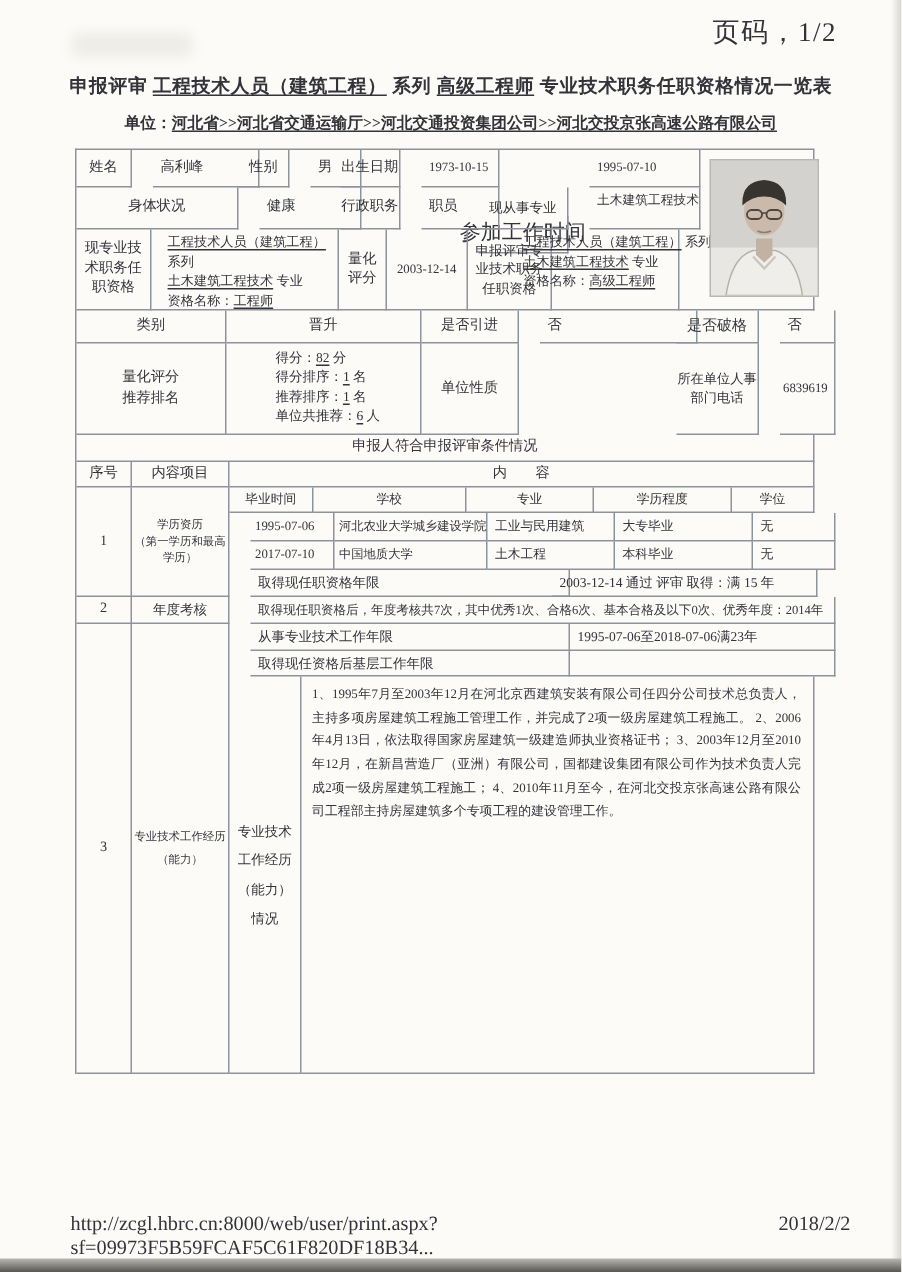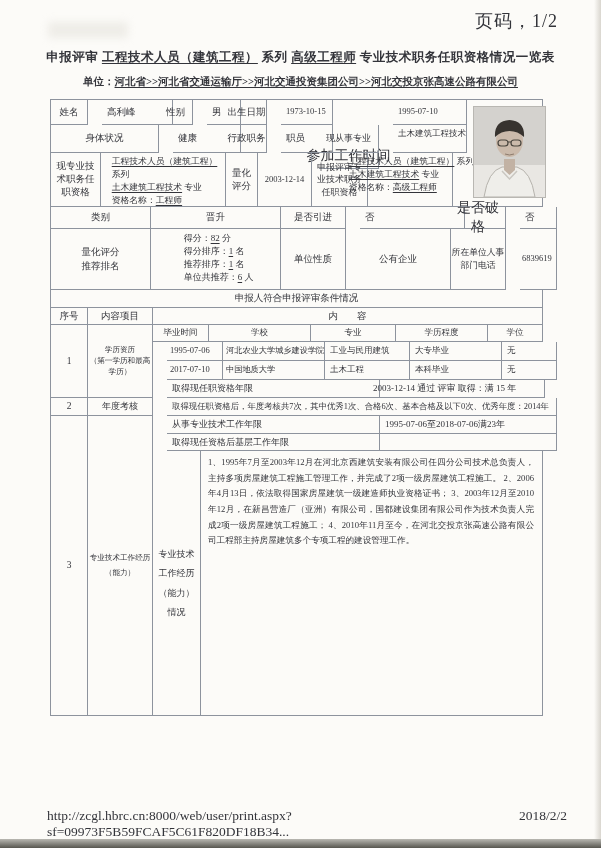--- a/index.html
+++ b/index.html
@@ -101,39 +101,38 @@
         <span><span class="u">工程技术人员（建筑工程）</span><span> 系列</span></span>
         <span><span class="u">土木建筑工程技术</span><span> 专业</span></span>
         <span><span>资格名称：</span><span class="u">高级工程师</span></span>
       </div>
     </div>
 
     <div class="c" style="left:0;top:107px;width:100px;height:22px;">类别</div>
     <div class="c" style="left:100px;top:107px;width:130px;height:22px;">晋升</div>
     <div class="c" style="left:230px;top:107px;width:65px;height:22px;">是否引进</div>
     <div class="c l" style="left:295px;top:107px;width:105px;height:22px;">否</div>
-    <div class="c" style="left:400px;top:107px;width:55px;height:22px;font-size:14px;">是否破格</div>
+    <div class="c" style="left:400px;top:107px;width:55px;height:22px;font-size:10px;">是否破格</div>
     <div class="c l" style="left:455px;top:107px;width:37px;height:22px;">否</div>
 
     <div class="c" style="left:0;top:129px;width:100px;height:61px;">
       <div class="lines">
         <span>量化评分</span>
         <span>推荐排名</span>
       </div>
     </div>
     <div class="c tp" style="left:100px;top:129px;width:130px;height:61px;font-size:9px;">
       <div class="lines left" style="padding-left:6px;">
         <span><span>得分：</span><span class="u">82</span><span> 分</span></span>
         <span><span>得分排序：</span><span class="u">1</span><span> 名</span></span>
         <span><span>推荐排序：</span><span class="u">1</span><span> 名</span></span>
         <span><span>单位共推荐：</span><span class="u">6</span><span> 人</span></span>
       </div>
     </div>
     <div class="c" style="left:230px;top:129px;width:65px;height:61px;">单位性质</div>
-    <div class="c" style="left:295px;top:129px;width:105px;height:61px;">公有企业</div>
     <div class="c" style="left:400px;top:129px;width:55px;height:61px;font-size:8.8px;">
       <div class="lines">
         <span>所在单位人事</span>
         <span>部门电话</span>
       </div>
     </div>
     <div class="c l sm" style="left:455px;top:129px;width:37px;height:61px;padding-left:2px;">6839619</div>
 
     <div class="c" style="left:0;top:190px;width:492px;height:18px;">申报人符合申报评审条件情况</div>
 

